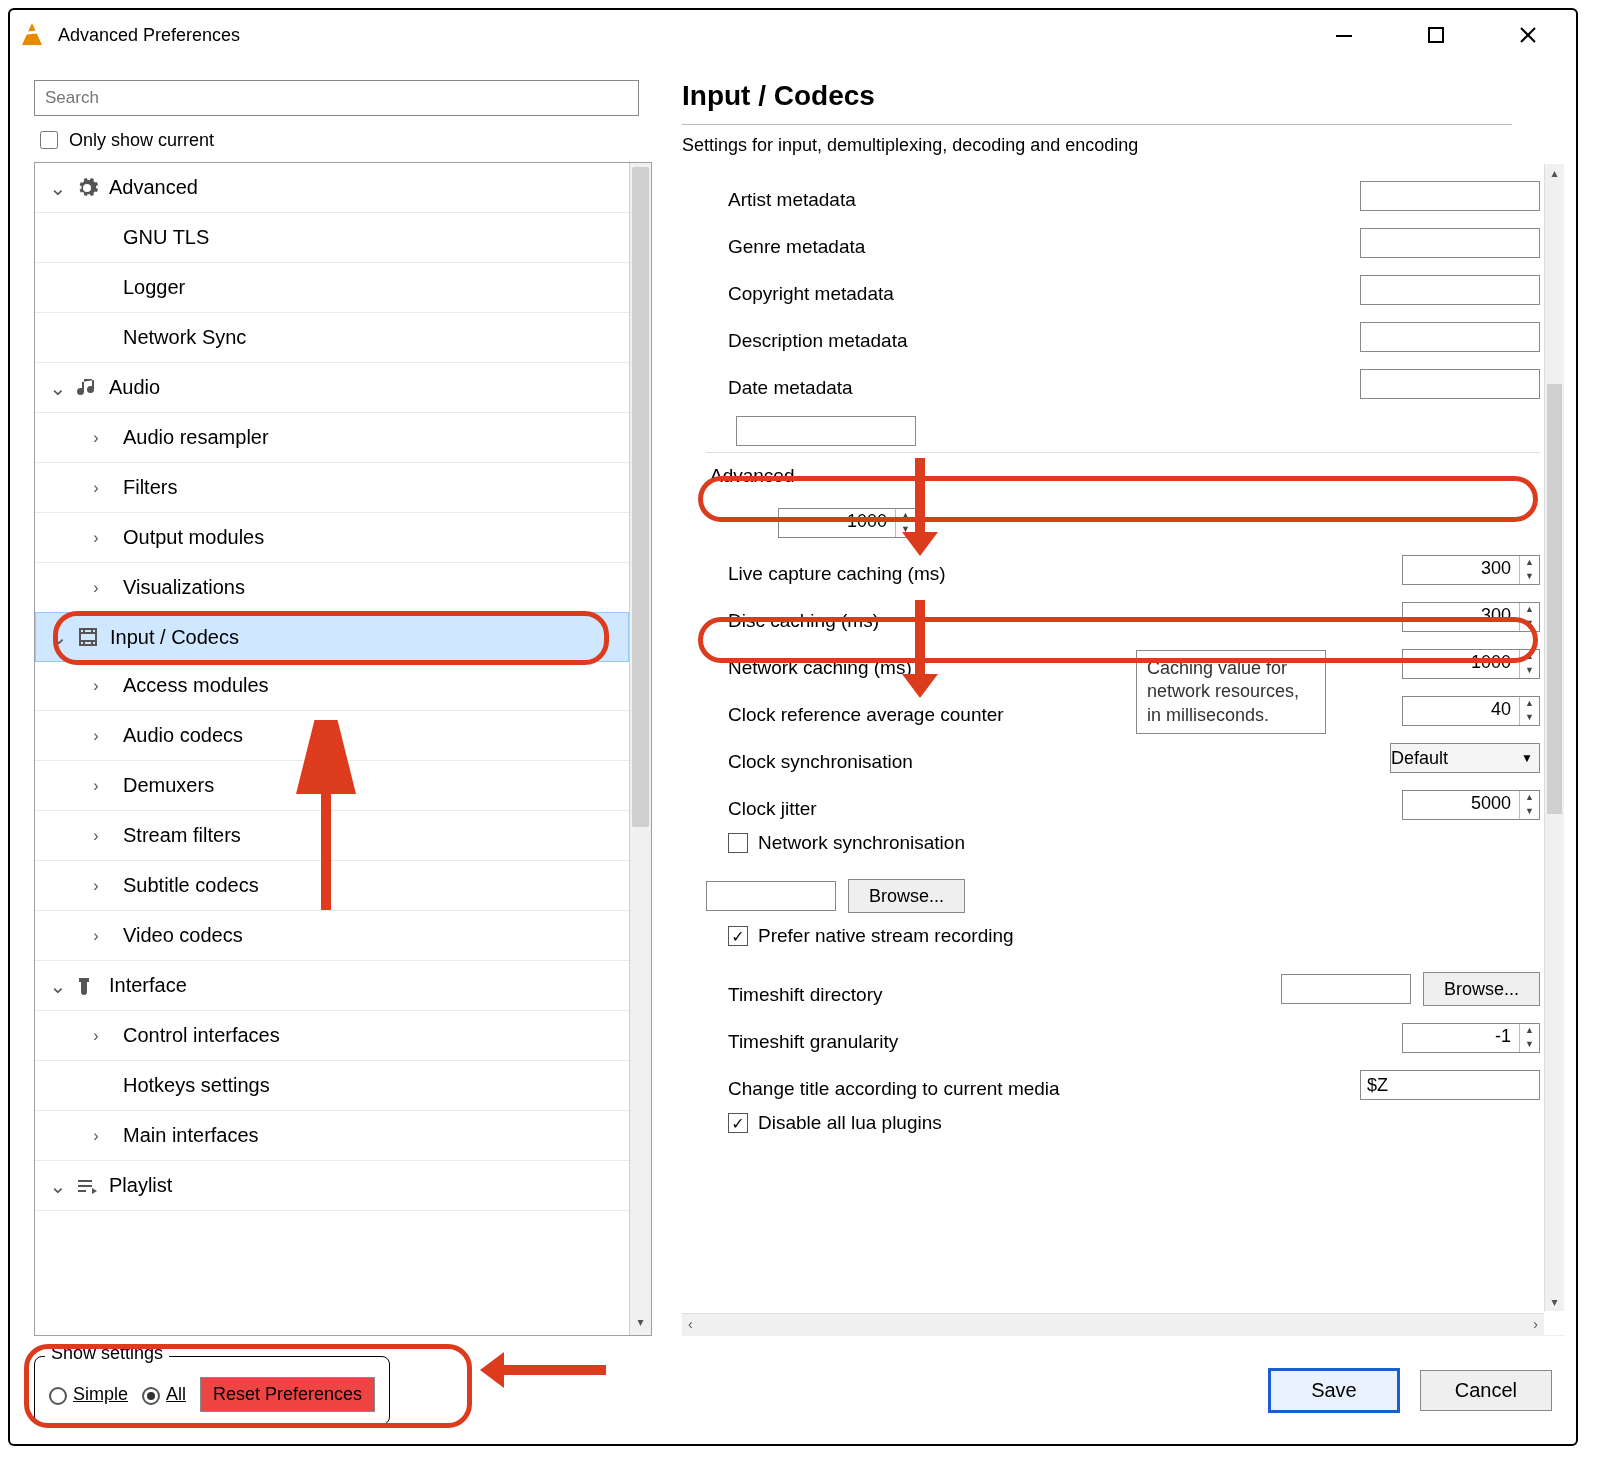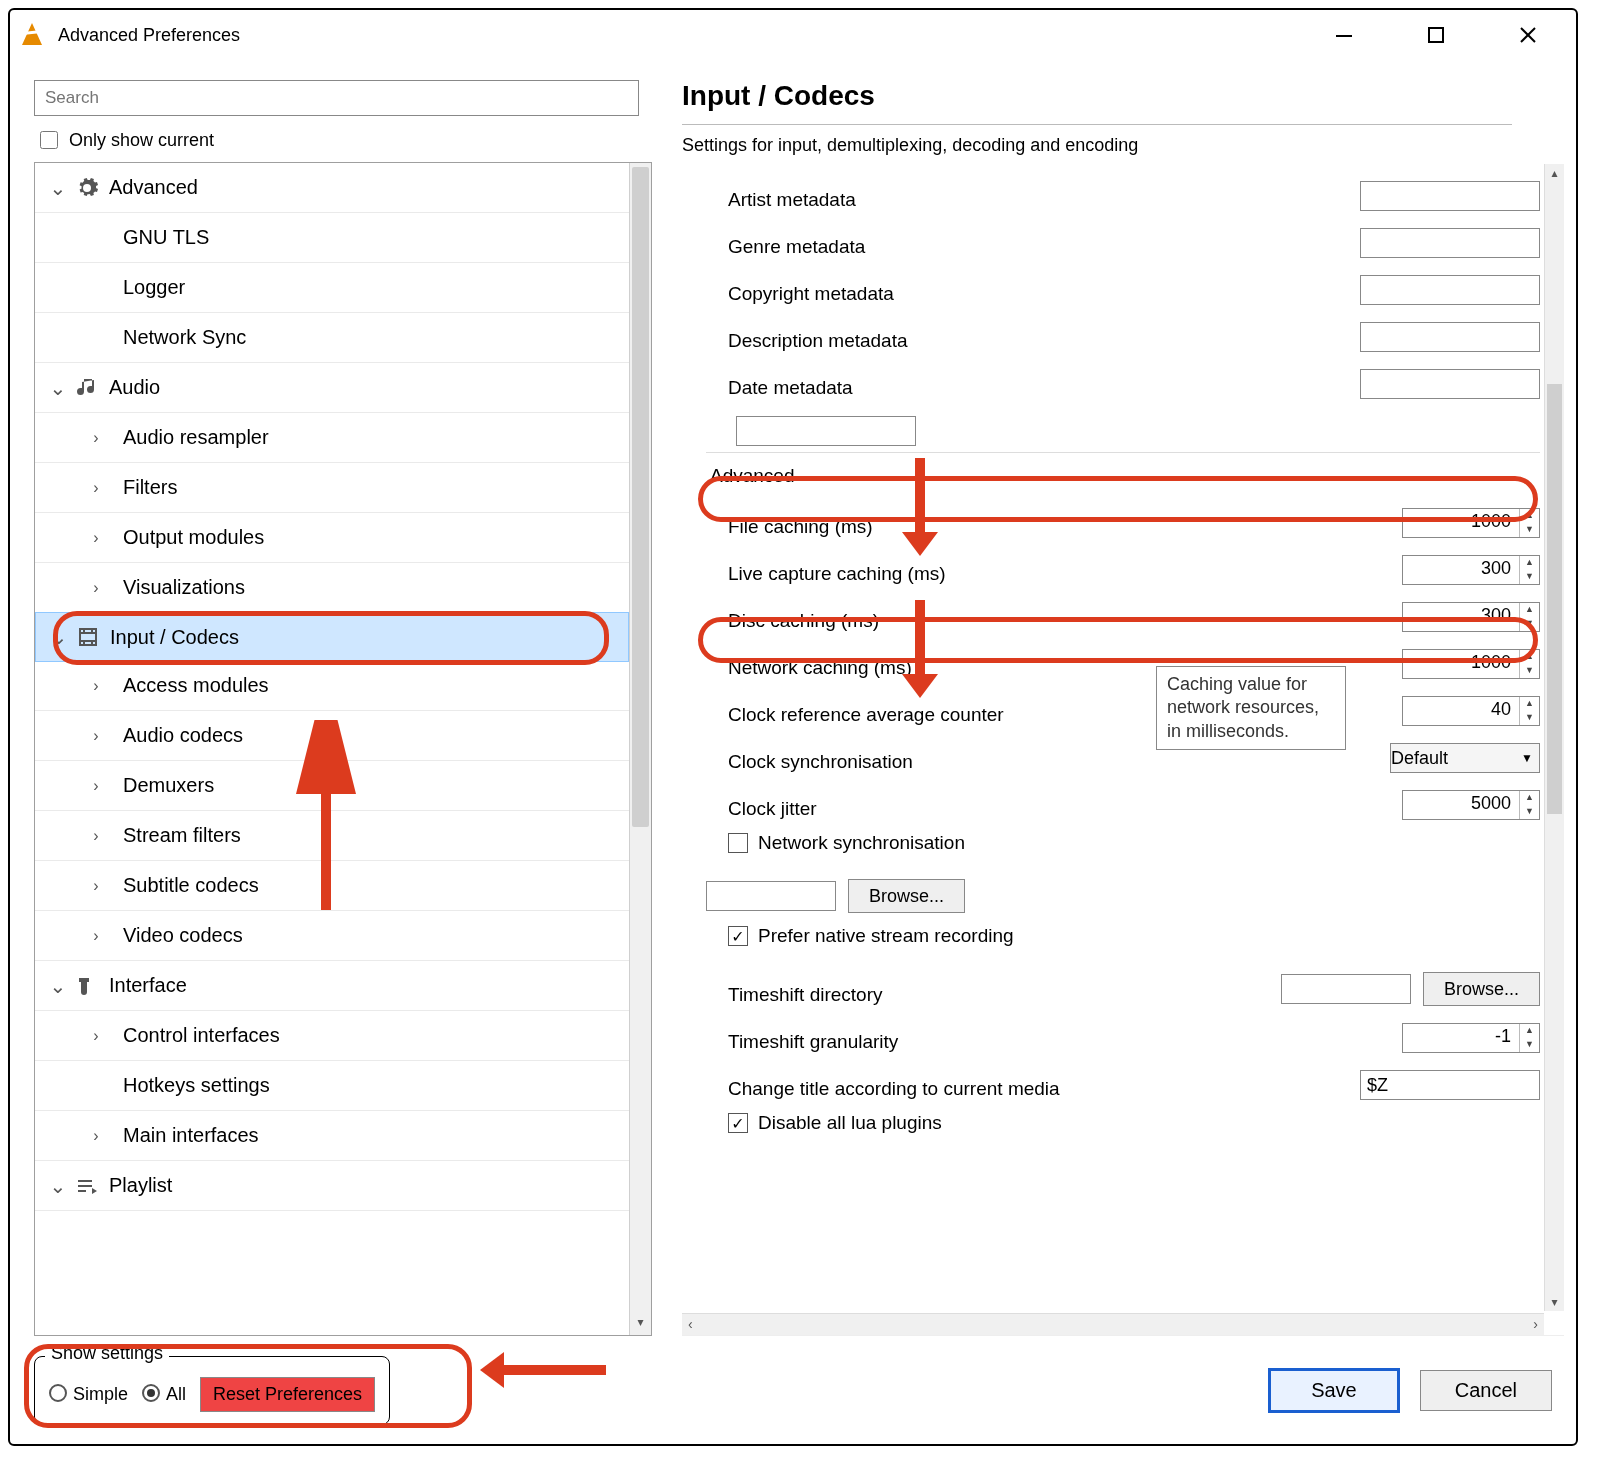--- a/index.html
+++ b/index.html
@@ -341,22 +341,23 @@
   }
   .show-set-inner {
     display: flex;
     align-items: center;
     gap: 14px;
     padding: 20px 14px 12px 14px;
     font-size: 18px;
   }
   .radio {
     display: inline-flex;
-    align-items: flex-start;
+    align-items: flex-end;
     gap: 6px;
+    text-decoration: underline;
   }
   .radio .rbox {
     width: 18px; height: 18px;
     border-radius: 50%;
     border: 2px solid #555;
     display: inline-flex;
     align-items: center;
     justify-content: center;
   }
   .radio .rbox.sel::after {
@@ -596,21 +597,20 @@
                   <span class="ctl">
                     <input class="txt" style="">
                   </span>
                 </div>
               </div>
 
             <div class="section-label">Advanced</div>
 
             <div id="spin-rows">
                 <div class="row">
-                  <span class="lbl">File caching (ms)</span>
                   <span class="ctl">
                     <span class="spinner">
                       <span class="val">1000</span>
                       <span class="arrows">
                         <div>▲</div>
                         <div>▼</div>
                       </span>
                     </span>
                   </span>
                 </div>
@@ -730,21 +730,21 @@
               <span class="ctl">
                 <input class="txt" style="width: 180px; padding: 2px 6px; font-size: 18px;" value="$Z">
               </span>
             </div>
 
             <div class="chk">
               <span class="box">✓</span>
               <span>Disable all lua plugins</span>
             </div>
 
-            <div class="tooltip" style="left:430px; top:502px;margin-left:20px;">Caching value for network resources, in milliseconds.</div>
+            <div class="tooltip" style="left:430px; top:486px;">Caching value for network resources, in milliseconds.</div>
 
             <div class="hl-ring" style="left:-8px; top:312px; width:840px; height:46px;"></div>
             <div class="hl-ring" style="left:-8px; top:453px; width:840px; height:46px;"></div>
           </div>
 
           <div class="right-vscroll">
             <div style="position:absolute;top:2px;left:0;right:0;text-align:center;font-size:12px;color:#555;">▴</div>
             <div class="right-vthumb"></div>
             <div style="position:absolute;bottom:2px;left:0;right:0;text-align:center;font-size:12px;color:#555;">▾</div>
           </div>

